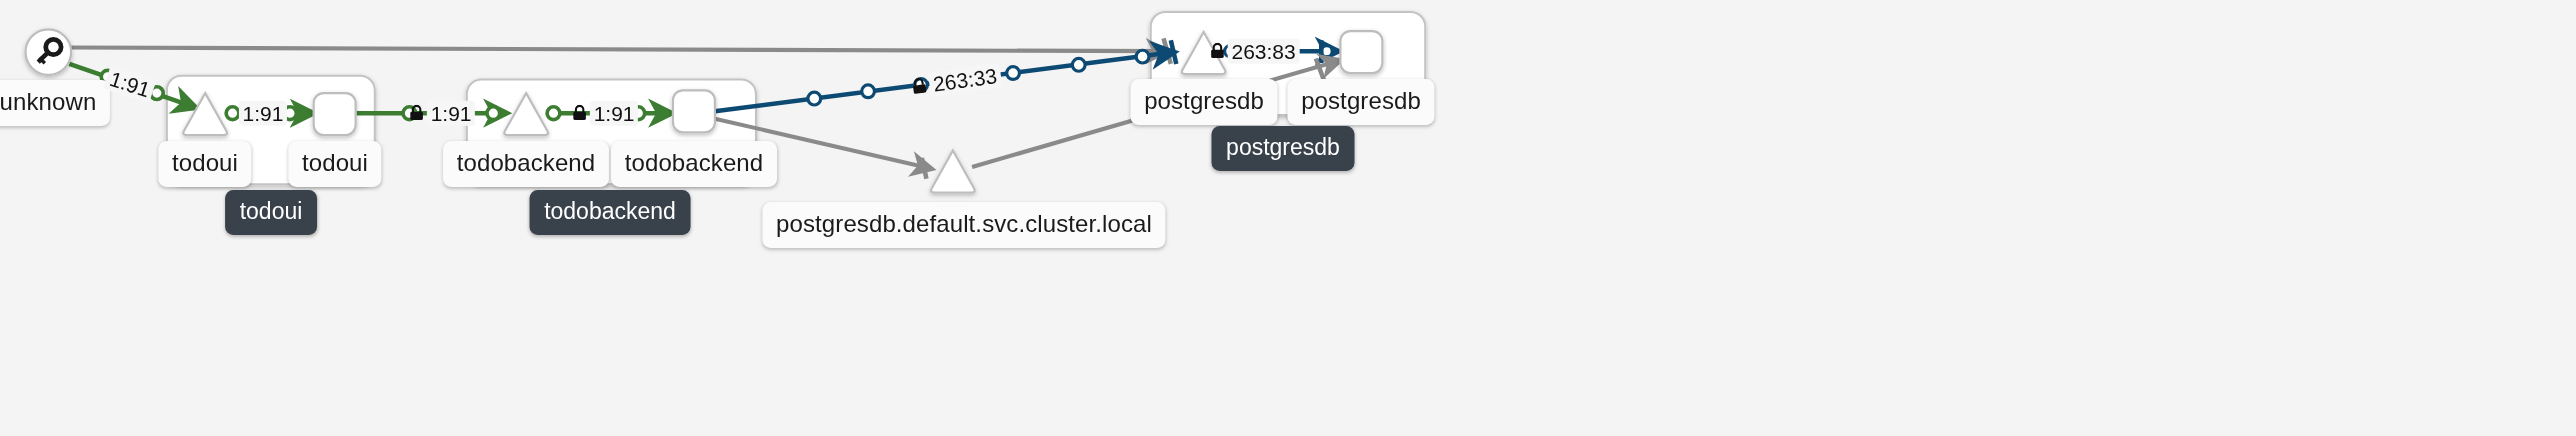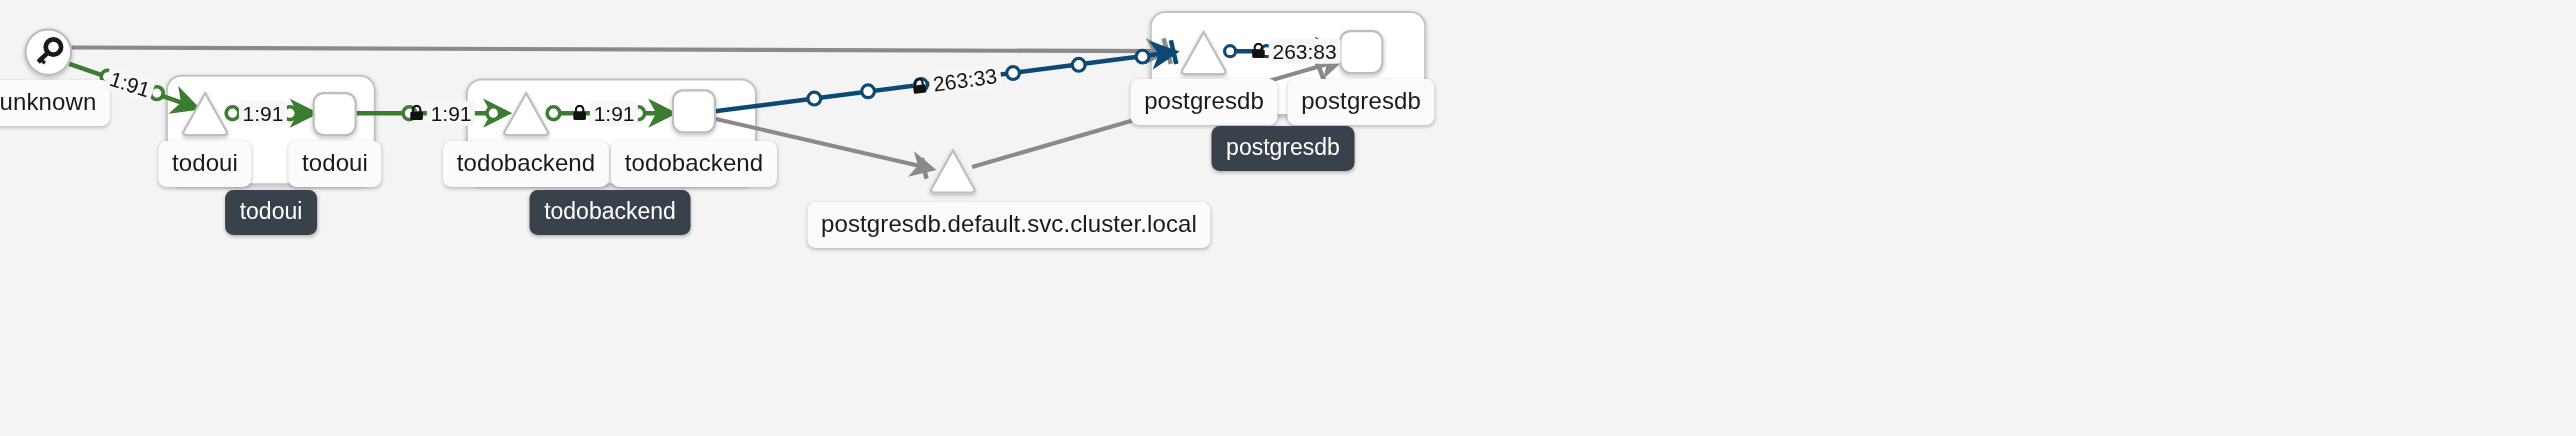--- a/index.html
+++ b/index.html
@@ -184,21 +184,21 @@
   </g>
 </svg>
 
 <div class="chip" style="left:48px;top:80px;">unknown</div>
 <div class="chip" style="left:205px;top:141px;">todoui</div>
 <div class="chip" style="left:335px;top:141px;">todoui</div>
 <div class="chip" style="left:526px;top:141px;">todobackend</div>
 <div class="chip" style="left:694px;top:141px;">todobackend</div>
 <div class="chip" style="left:1204px;top:79px;">postgresdb</div>
 <div class="chip" style="left:1361px;top:79px;">postgresdb</div>
-<div class="chip" style="left:1009px;top:202px;text-align:center;">postgresdb.default.svc.cluster.local</div>
+<div class="chip" style="left:964px;top:202px;text-align:center;">postgresdb.default.svc.cluster.local</div>
 
 <div class="badge" style="left:271px;top:190px;">todoui</div>
 <div class="badge" style="left:610px;top:190px;">todobackend</div>
 <div class="badge" style="left:1283px;top:126px;">postgresdb</div>
 
 <div class="elabel rot-green" style="left:130px;top:84px;">1:91</div>
 
 <div class="elabel" style="left:263px;top:113px;">1:91</div>
 
 <div class="lockwrap" style="left:442px;top:113px;">
@@ -218,20 +218,20 @@
 </div>
 
 <div class="lockwrap rot-blue" style="left:956px;top:81px;">
   <svg width="15.5" height="17.3" viewBox="0 0 17 19">
     <path d="M4.4,8 V5.4 A4.1,4.1 0 0,1 12.6,5.4 V8" fill="none" stroke="#111" stroke-width="2.3"></path>
     <rect x="1.6" y="7.8" width="13.8" height="9" rx="1.6" fill="#111"></rect>
   </svg>
   <span class="elabel">263:33</span>
 </div>
 
-<div class="lockwrap" style="left:1280px;top:51px;padding-left:31px;">
+<div class="lockwrap" style="left:1239px;top:51px;padding-left:31px;">
   <svg width="15.5" height="17.3" viewBox="0 0 17 19">
     <path d="M4.4,8 V5.4 A4.1,4.1 0 0,1 12.6,5.4 V8" fill="none" stroke="#111" stroke-width="2.3"></path>
     <rect x="1.6" y="7.8" width="13.8" height="9" rx="1.6" fill="#111"></rect>
   </svg>
   <span class="elabel">263:83</span>
 </div>
 
 
 </body></html>

